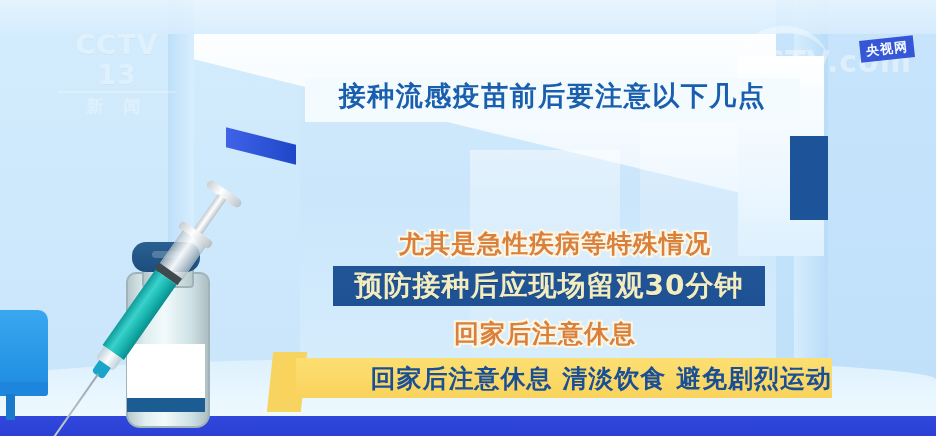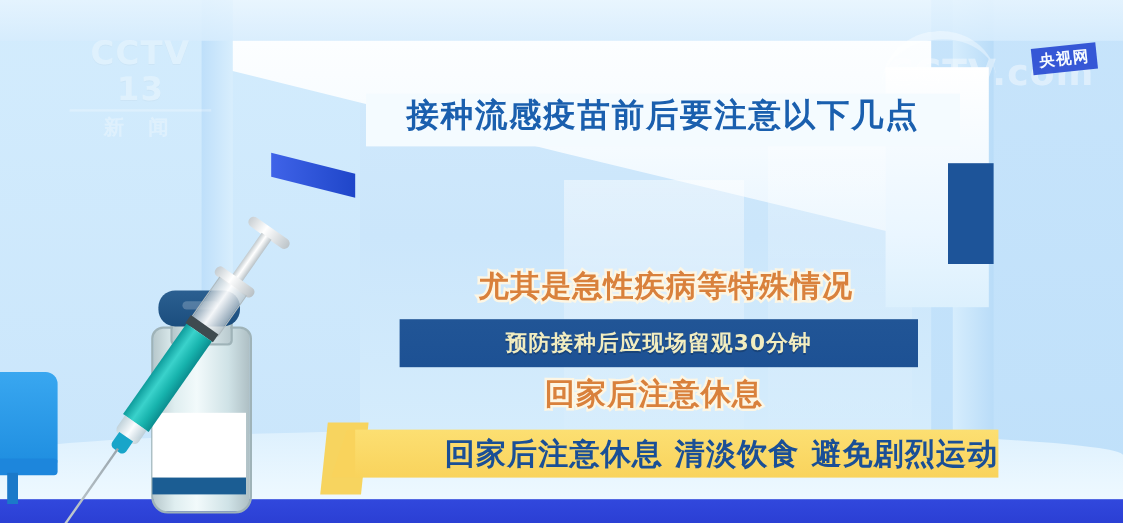--- a/index.html
+++ b/index.html
@@ -309,26 +309,26 @@
 
   #block-inform {
     left: 268px; top: 142px; width: 572px; height: 72px;
   }
   #block-inform .ln1 { font-size: 25px; letter-spacing: 1px; line-height: 31px; }
   #block-inform .ln2 { font-size: 25px; letter-spacing: 1px; line-height: 33px; }
 
   #block-observe {
     left: 333px; top: 266px; width: 432px; height: 40px;
   }
-  #block-observe .ln1 { font-size: 18px; letter-spacing: 1px; }
+  #block-observe .ln1 { font-size: 28px; letter-spacing: 1px; }
 
   .block-outline {
     position: absolute;
     display: flex;
-    align-items: flex-start;
+    align-items: flex-end;
     justify-content: center;
   }
   .block-outline .txt {
     font-size: 25px;
     font-weight: 700;
     color: #d9813c;
     white-space: nowrap;
     letter-spacing: 1px;
     -webkit-text-stroke: 4px #fdf6e4;
     paint-order: stroke fill;

